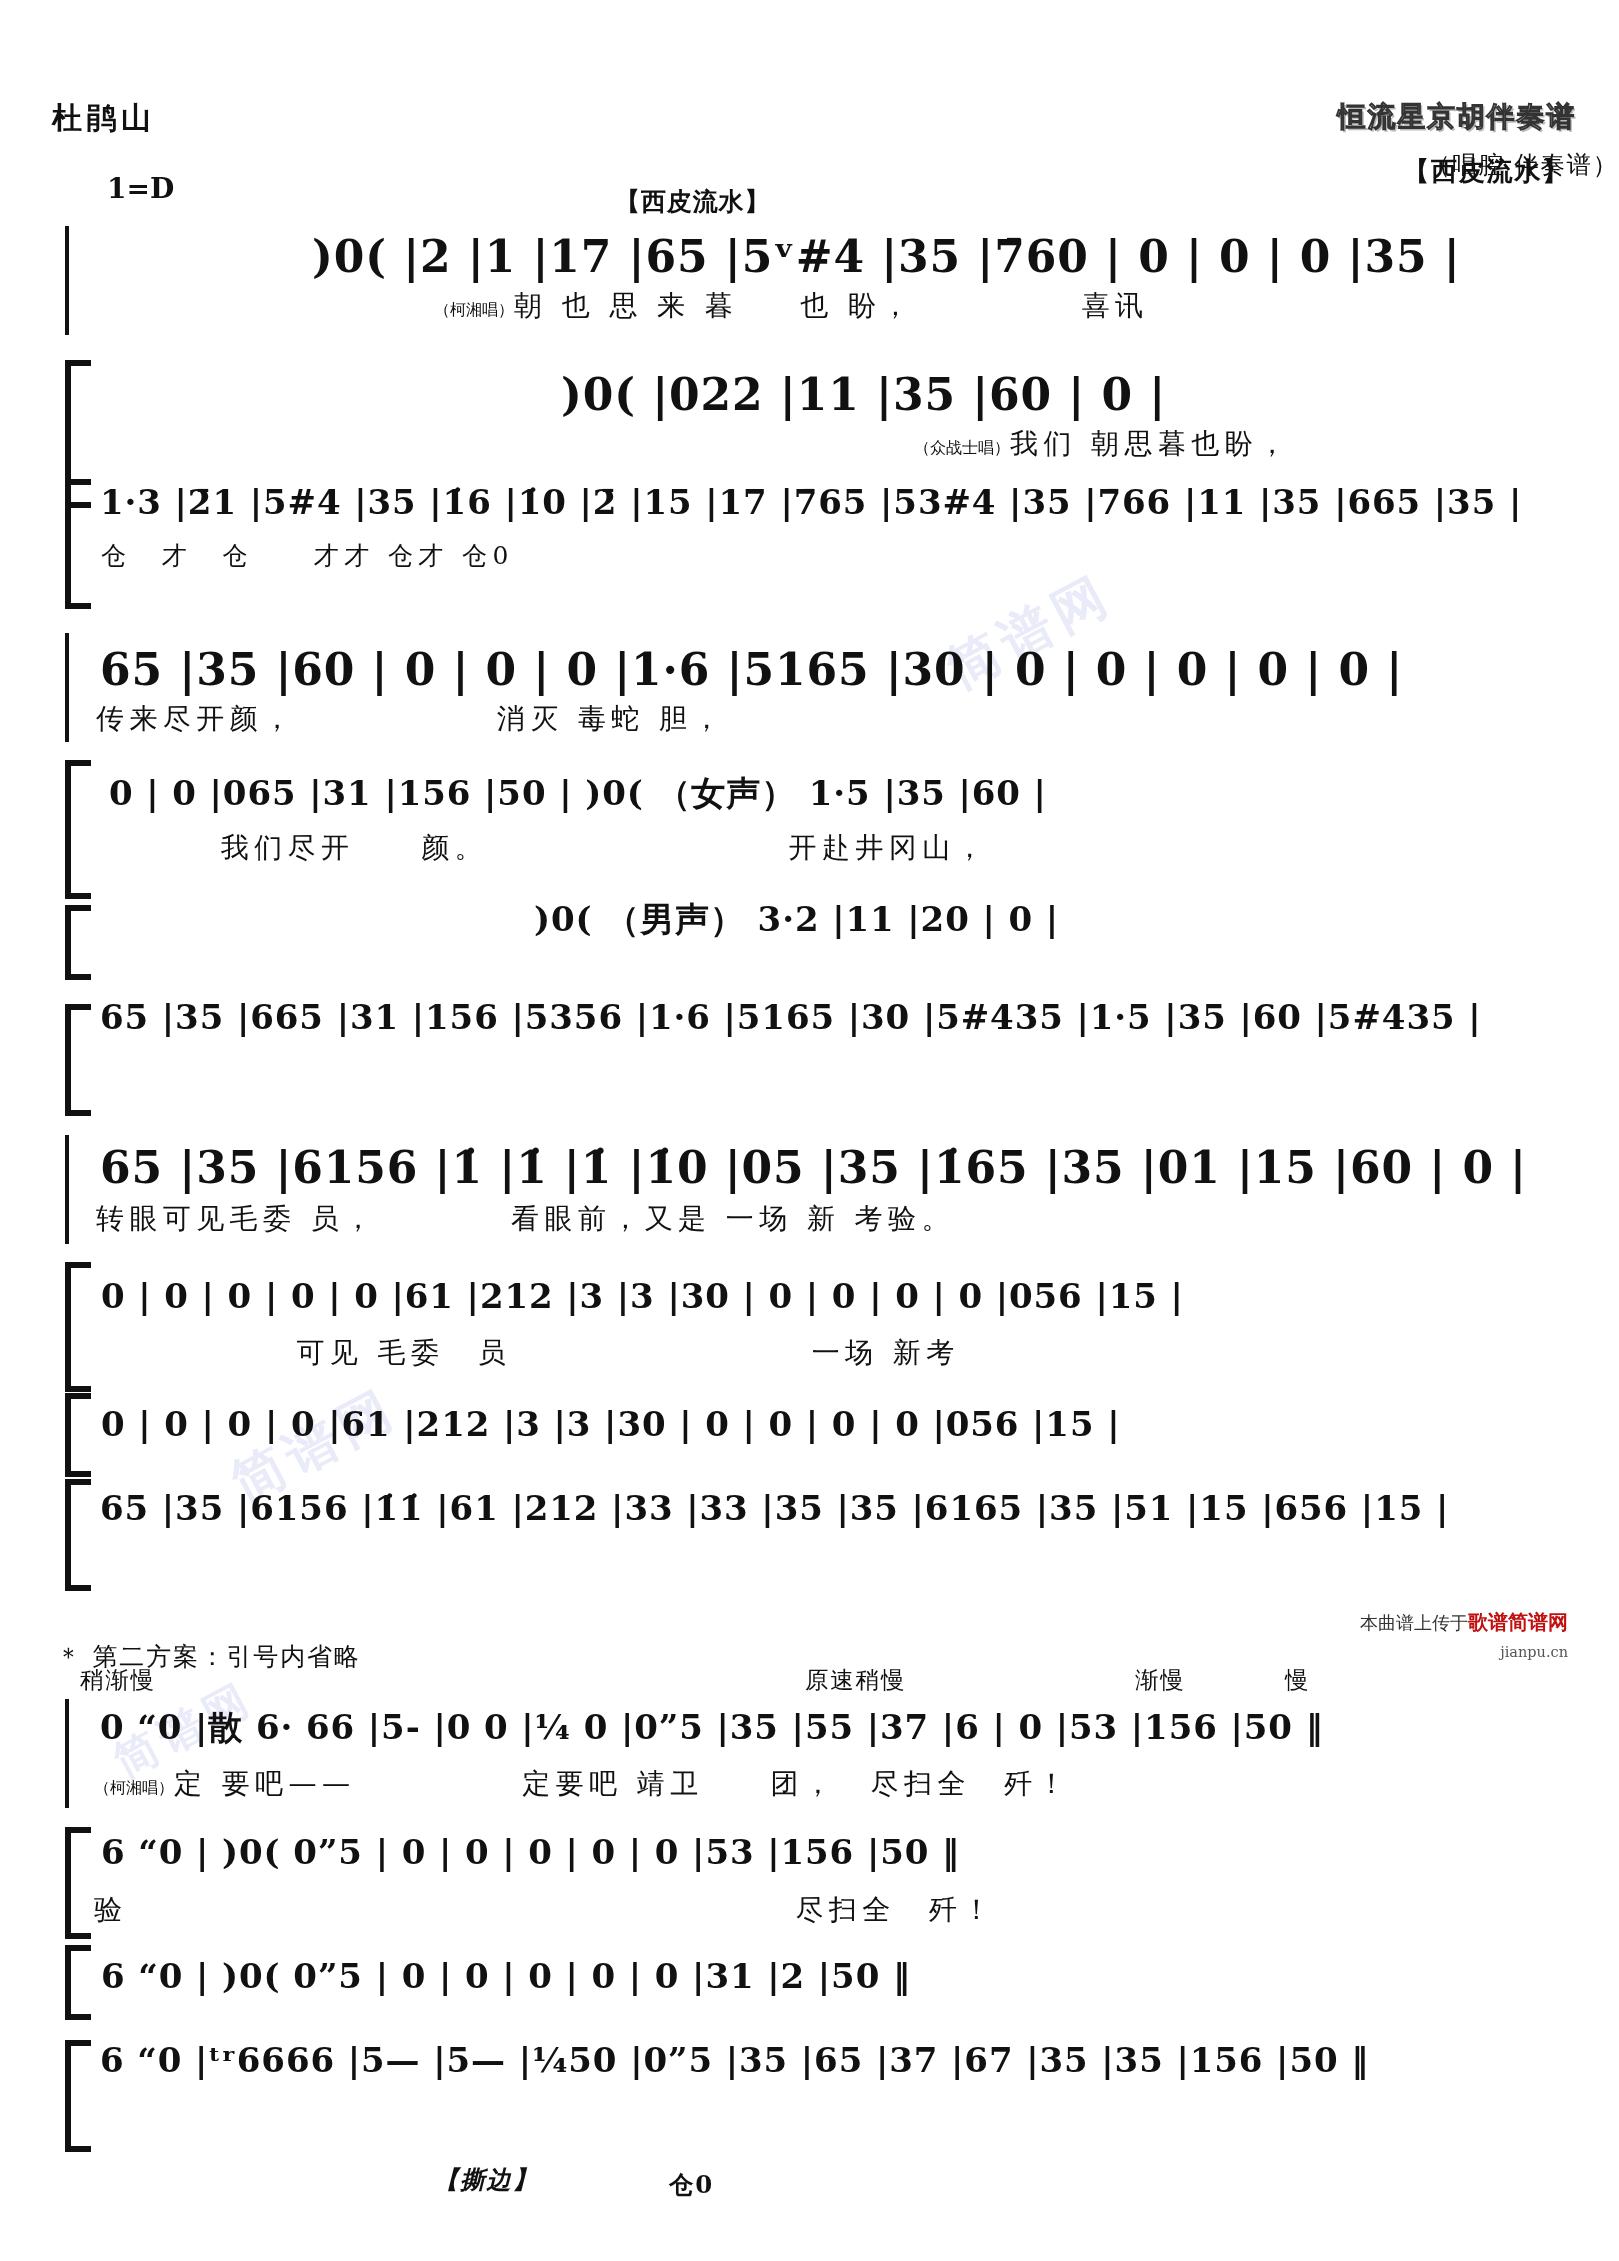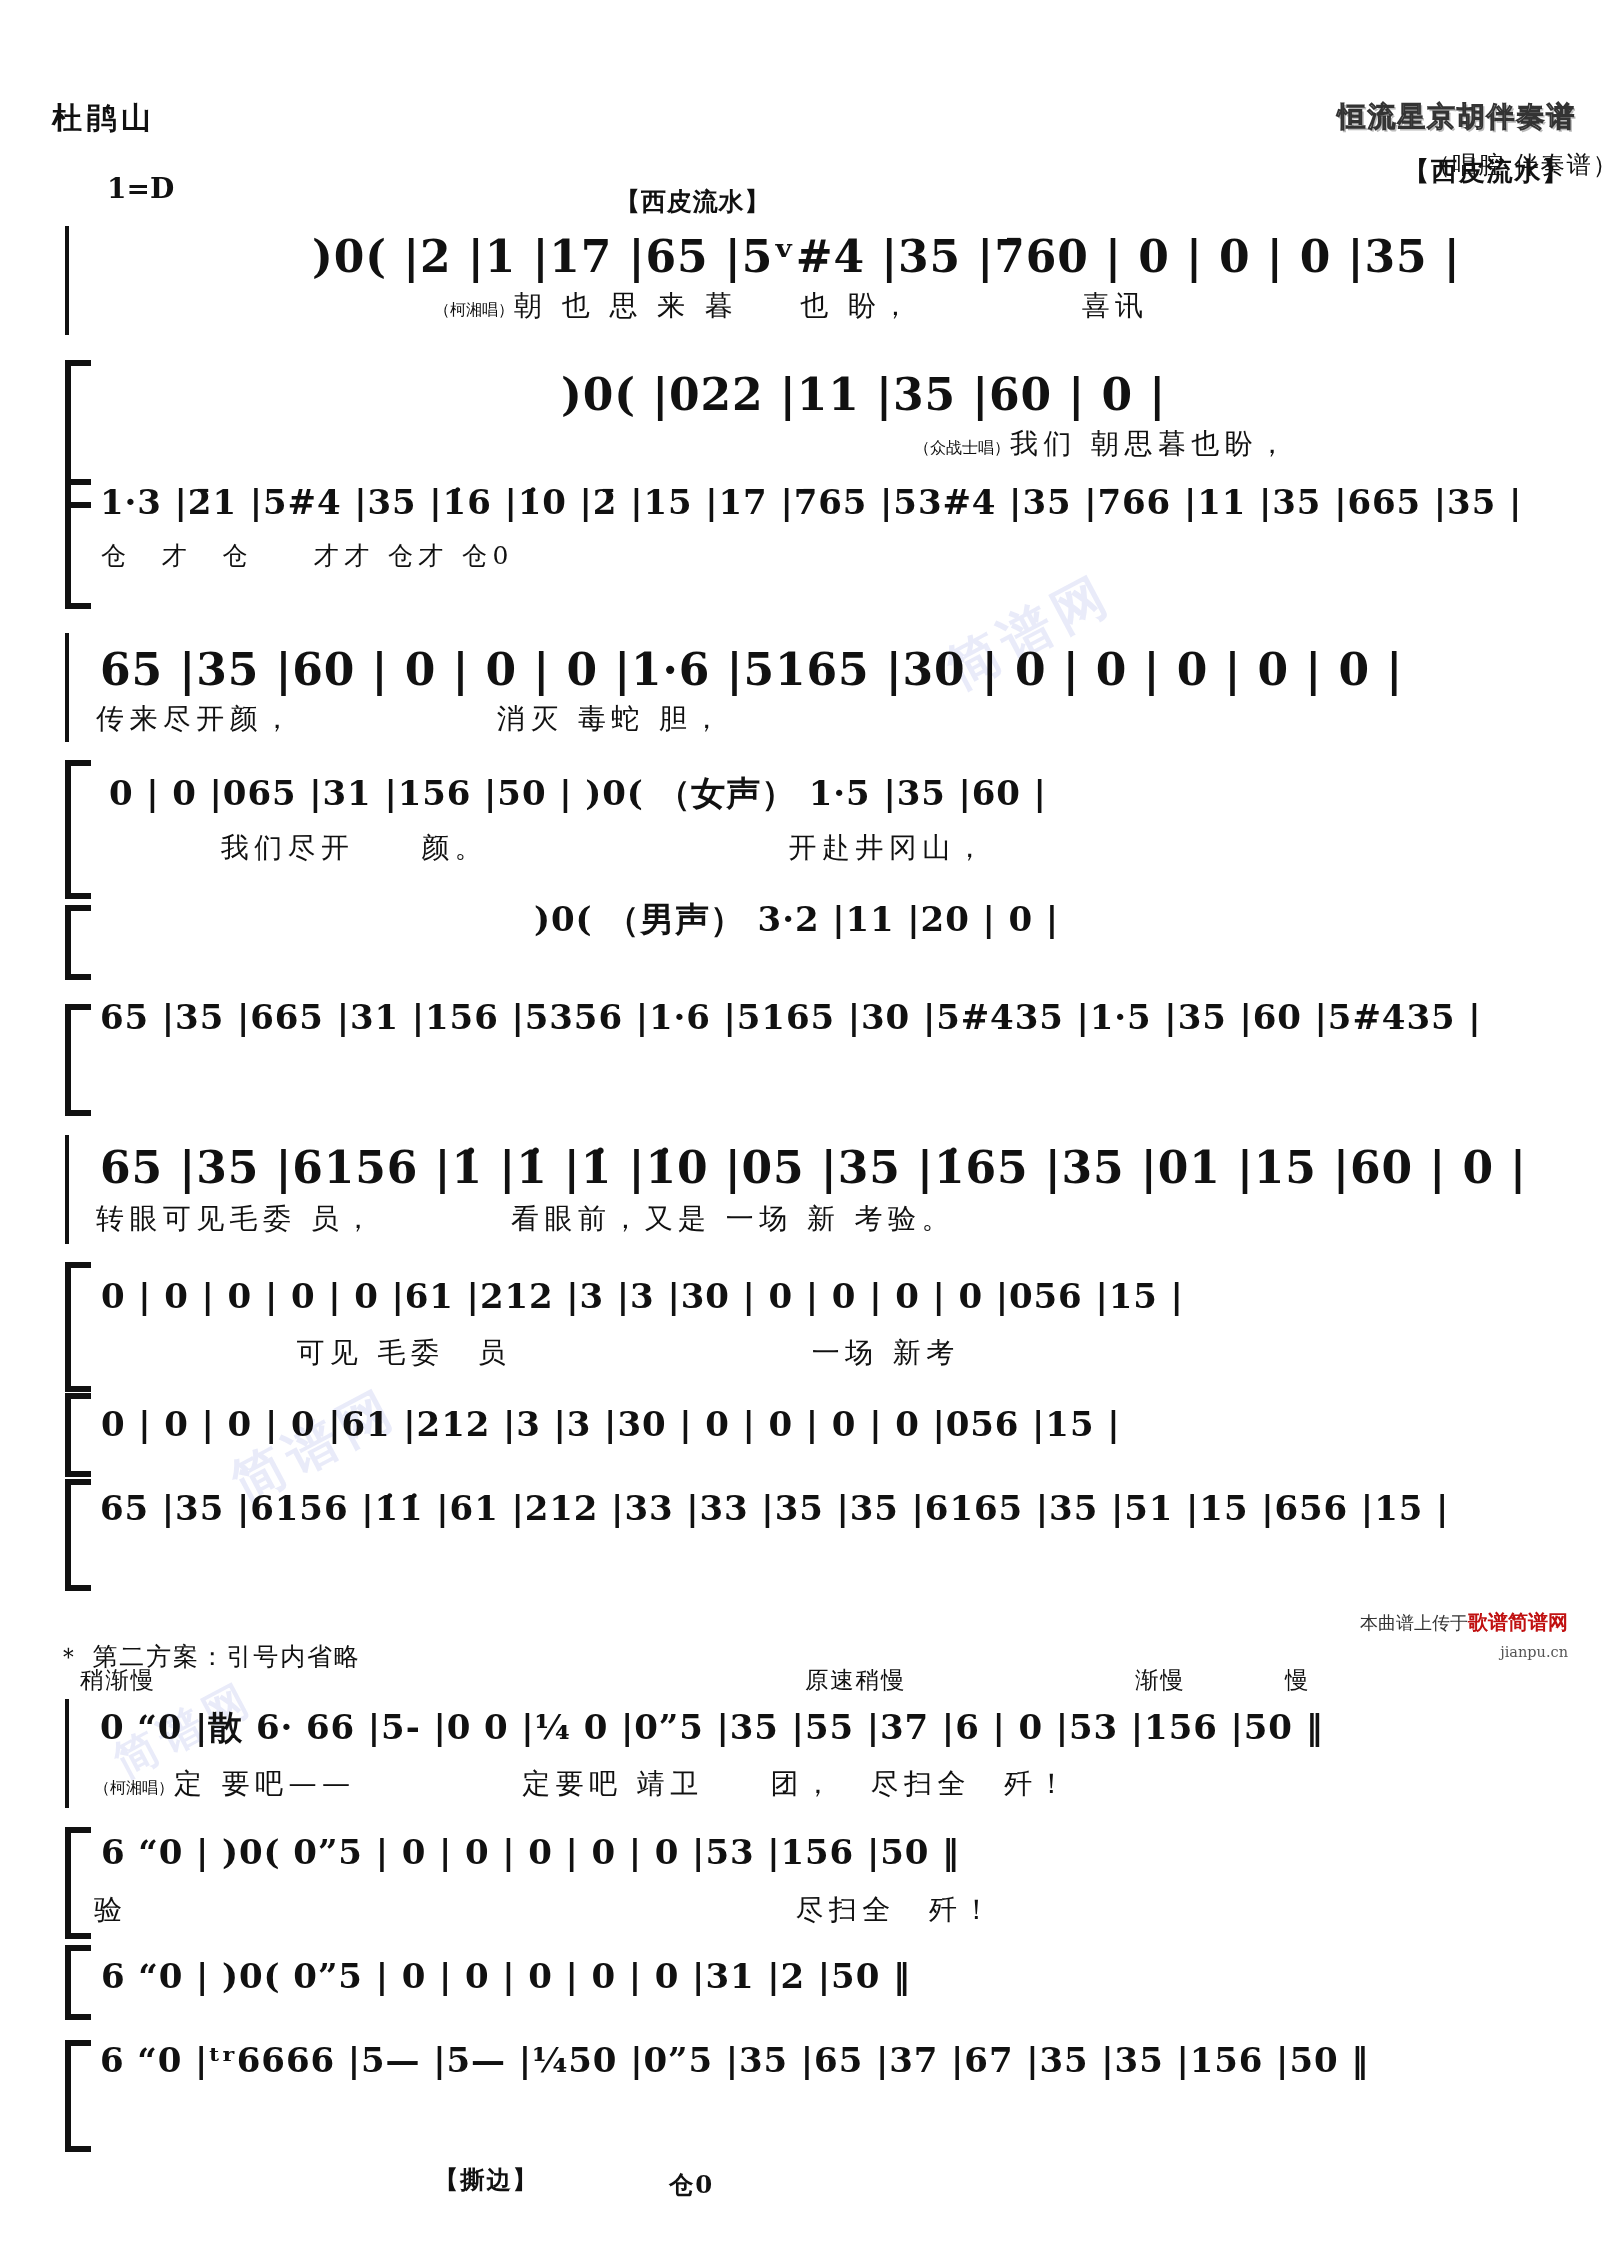--- a/index.html
+++ b/index.html
@@ -252,21 +252,21 @@
     <div class="notes" style="position:absolute; left:100px; top:0; font-size:34px;">0 “0 |散 6· 66 |5- |0 0 |¼ 0 |0”5 |35 |55 |37 |6 | 0 |53 |156 |50 ‖</div>
     <div class="lyr" style="position:absolute; left:94px; top:60px;">
       <span class="role">（柯湘唱）</span><span>定 要吧——　　　　　定要吧 靖卫　　团，　尽扫全　歼！</span>
     </div>
     <div class="notes" style="position:absolute; left:101px; top:127px; font-size:34px;">6 “0 |        )0(        0”5 | 0 | 0 | 0 | 0 | 0 |53 |156 |50 ‖</div>
     <div class="lyr" style="position:absolute; left:94px; top:186px;">验　　　　　　　　　　　　　　　　　　　　尽扫全　歼！</div>
     <div class="notes" style="position:absolute; left:101px; top:251px; font-size:34px;">6 “0 |        )0(        0”5 | 0 | 0 | 0 | 0 | 0 |31 |2 |50 ‖</div>
     <div class="notes" style="position:absolute; left:100px; top:335px; font-size:34px;">6 “0 |ᵗʳ6666 |5— |5— |¼50 |0”5 |35 |65 |37 |67 |35 |35 |156 |50 ‖</div>
   </div>
 
-  <div class="tearmark" style="left:434px; top:2164px;">【撕边】</div>
+  <div class="tearmark" style="left:434px; top:2164px;font-style:italic;">【撕边】</div>
   <div class="tearmark" style="left:669px; top:2169px;">仓0</div>
 
   <div class="footnote">＊ 第二方案：引号内省略</div>
   <div class="upload">
     <span>本曲谱上传于</span><span class="site">歌谱简谱网</span><br>
     <span class="url">jianpu.cn</span>
   </div>
 
 </div>
 

